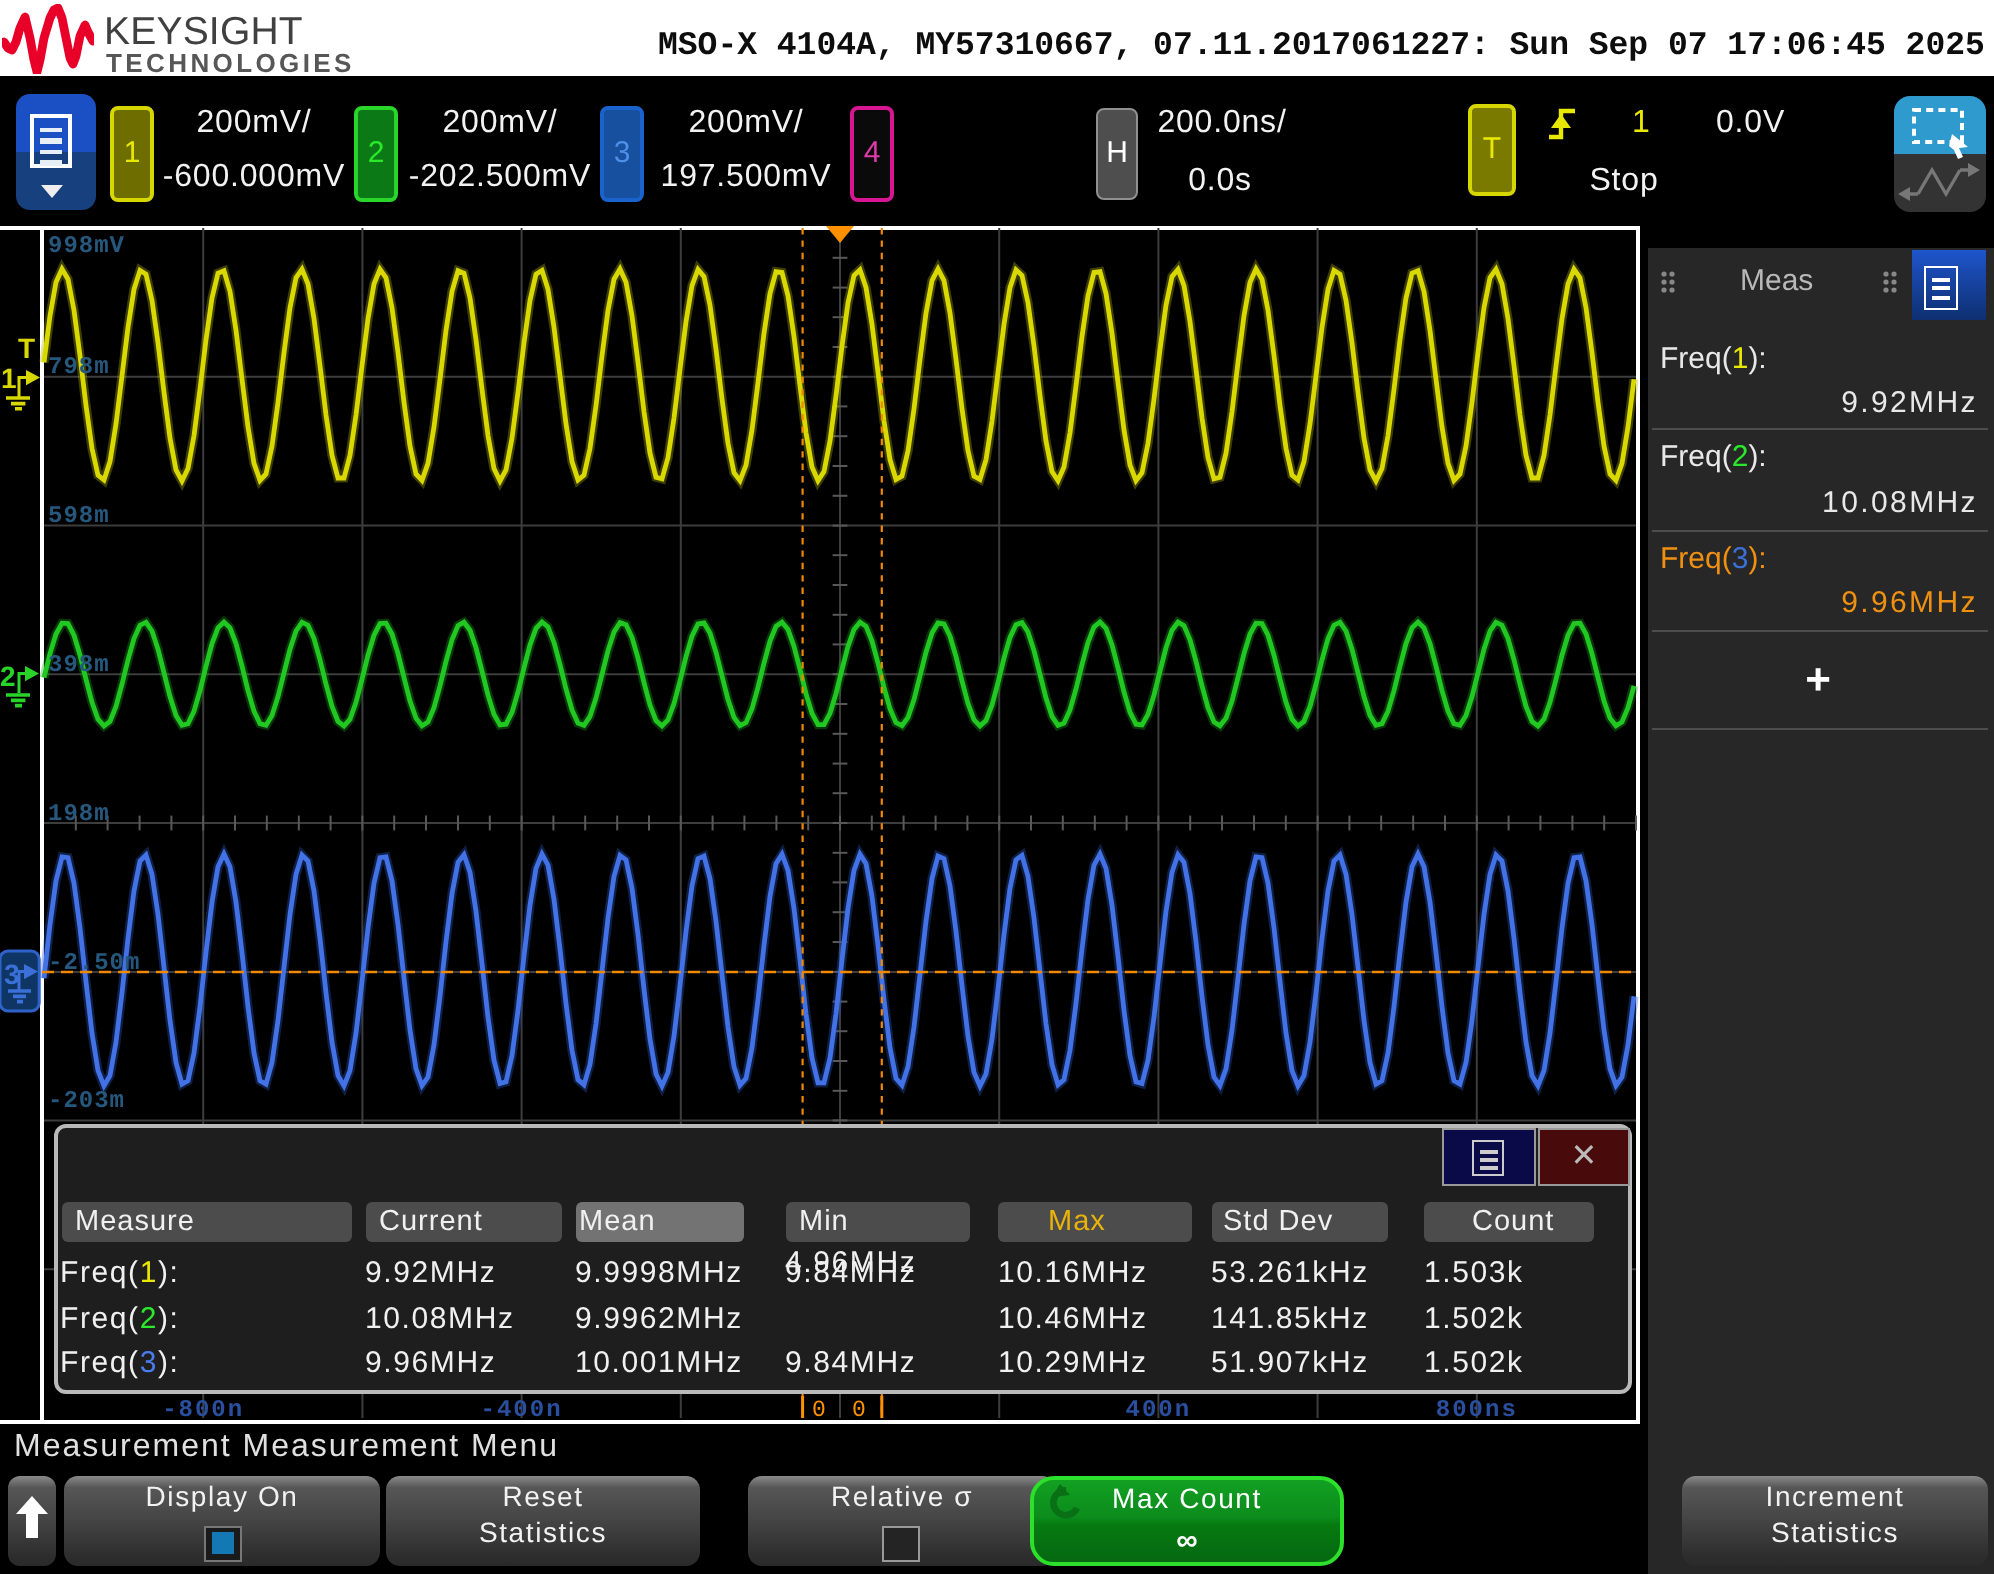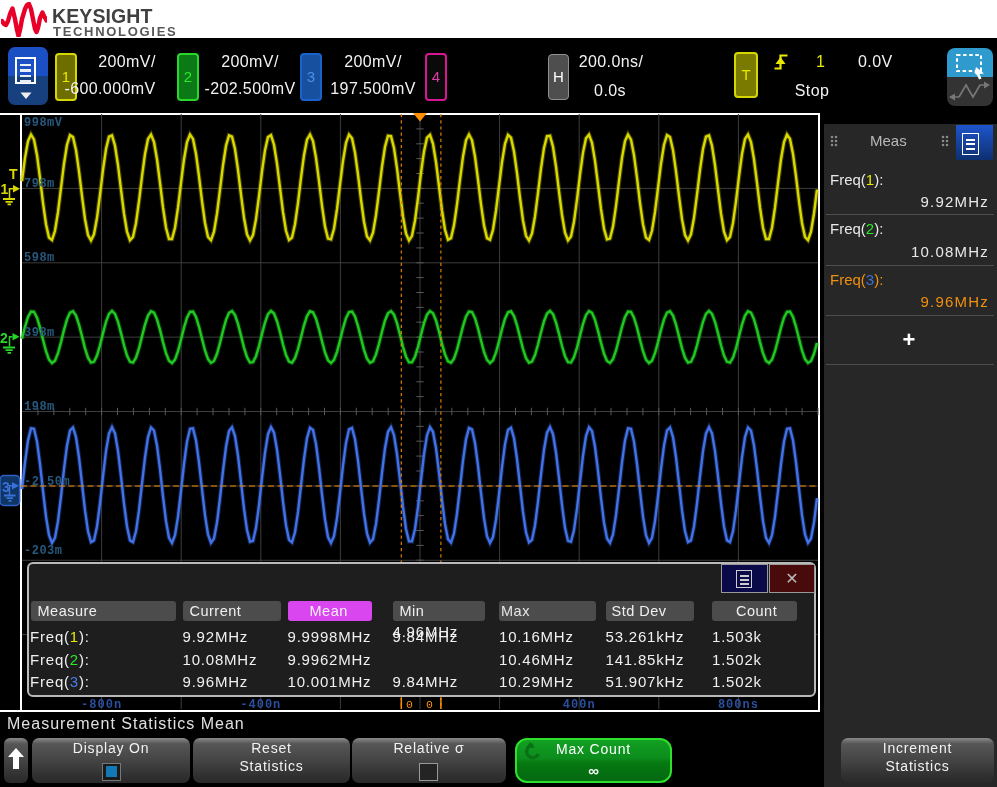--- a/index.html
+++ b/index.html
@@ -6,38 +6,39 @@
 .w{color:#f2f2f2}
 .rt{text-align:right}
 .ct{text-align:center}
 .chtx{font-size:16px;letter-spacing:0.4px;width:200px}
 </style></head><body>
 
 <div class="abs" style="left:0;top:0;width:997px;height:38px;background:#fff">
  <svg class="abs" style="left:1px;top:2px" width="46" height="35" viewBox="0 0 46 35">
   <polyline points="1,19 3,22 5,23 7,19 9,12 11.5,6.5 14,17 16,28 17.5,34 19,28 21,17 24,7 26,3 28,2 30,7 32,17 34,27 35.5,30 37,26 39,16 41.5,10.5 43,14 45.5,18.5" fill="none" stroke="#e90029" stroke-width="4.4" stroke-linejoin="round" stroke-linecap="round"></polyline>
  </svg>
- <div class="abs" style="left:52px;top:5px;font-size:19.5px;font-weight:bold;color:#404040;letter-spacing:0.1px">KEYSIGHT</div>
+ <div class="abs" style="left:52px;top:5px;font-size:19.5px;font-weight:normal;color:#404040;letter-spacing:0.1px">KEYSIGHT</div>
  <div class="abs" style="left:53px;top:24px;font-size:13px;font-weight:bold;color:#575757;letter-spacing:1.7px">TECHNOLOGIES</div>
+ <div class="abs" style="left:329px;top:13px;font-family:'Liberation Mono',monospace;font-size:16.5px;color:#0d0d0d;white-space:pre;font-weight:bold">MSO-X 4104A, MY57310667, 07.11.2017061227: Sun Sep 07 17:06:45 2025</div>
 </div>
 
 <div class="abs" style="left:8px;top:47px;width:40px;height:58px;border-radius:7px;background:linear-gradient(180deg,#1b4fc4 0%,#1b4fc4 50%,#16407e 50%,#16407e 100%)">
  <div class="abs" style="left:7px;top:10px;width:21px;height:27px;border:2px solid #fff"></div>
  <div class="abs" style="left:12px;top:16.5px;width:11px;height:2.5px;background:#e8eef6"></div>
  <div class="abs" style="left:12px;top:22px;width:11px;height:2.5px;background:#e8eef6"></div>
  <div class="abs" style="left:12px;top:27.5px;width:11px;height:2.5px;background:#e8eef6"></div>
  <div class="abs" style="left:12px;top:33px;width:11px;height:2.5px;background:#e8eef6"></div>
  <svg class="abs" style="left:12px;top:45px" width="12" height="8">
       <polygon points="0.5,0.5 11.5,0.5 6,7" fill="#eee"></polygon>
     </svg>
 </div>
 
 <div class="abs ct" style="left:55px;top:53px;width:22px;height:48px;border-radius:4px;background:#6e6e00;border:2px solid #d6d600;color:#e8e800;font-size:15px;line-height:44px">1</div>
 <div class="abs ct w chtx" style="left:27px;top:53px">200mV/</div>
-<div class="abs ct w chtx" style="left:10px;top:80px">-600.000mV</div>
+<div class="abs ct w chtx" style="left:27px;top:80px">-600.000mV</div>
 
 <div class="abs ct" style="left:177px;top:53px;width:22px;height:48px;border-radius:4px;background:#0b7a16;border:2px solid #2ad62a;color:#2ae82a;font-size:15px;line-height:44px">2</div>
 <div class="abs ct w chtx" style="left:150px;top:53px">200mV/</div>
 <div class="abs ct w chtx" style="left:150px;top:80px">-202.500mV</div>
 
 <div class="abs ct" style="left:300px;top:53px;width:22px;height:48px;border-radius:4px;background:#17509e;border:2px solid #1a62cc;color:#4f8fe8;font-size:15px;line-height:44px">3</div>
 <div class="abs ct w chtx" style="left:273px;top:53px">200mV/</div>
 <div class="abs ct w chtx" style="left:273px;top:80px">197.500mV</div>
 
 <div class="abs ct" style="left:425px;top:53px;width:22px;height:48px;border-radius:4px;background:#0a0a0a;border:2px solid #d81694;color:#e03aaa;font-size:15px;line-height:44px">4</div>
@@ -271,23 +272,23 @@
  <div class="abs" style="left:692px;top:0px;width:47px;height:29px;background:#0a0a48;border:1px solid #999">
   <div class="abs" style="left:14px;top:5px;width:16px;height:18px;border:1.5px solid #ccc"></div>
   <div class="abs" style="left:17.5px;top:10px;width:9px;height:1.8px;background:#ccc"></div>
   <div class="abs" style="left:17.5px;top:14px;width:9px;height:1.8px;background:#ccc"></div>
   <div class="abs" style="left:17.5px;top:18px;width:9px;height:1.8px;background:#ccc"></div>
  </div>
  <div class="abs ct" style="left:740px;top:0px;width:46px;height:29px;background:#480a0a;border:1px solid #999;color:#bbb;font-size:16px;line-height:27px">✕</div>
 </div>
 <div class="abs" style="left:30.5px;top:601px;width:145px;height:20px;background:#4c4c4c;border-radius:3px;color:#f0f0f0;font-size:14.5px;letter-spacing:0.5px;line-height:20px;padding-left:7px">Measure</div>
 <div class="abs" style="left:182.5px;top:601px;width:98px;height:20px;background:#4c4c4c;border-radius:3px;color:#f0f0f0;font-size:14.5px;letter-spacing:0.5px;line-height:20px;padding-left:7px">Current</div>
-<div class="abs" style="left:287.5px;top:601px;width:84px;height:20px;background:#d946ef;border-radius:3px;color:#f0f0f0;font-size:14.5px;letter-spacing:0.5px;line-height:20px;padding-left:22px">Mean</div>
+<div class="abs" style="left:287.5px;top:601px;width:84px;height:20px;background:#737373;border-radius:3px;color:#f0f0f0;font-size:14.5px;letter-spacing:0.5px;line-height:20px;padding-left:2px">Mean</div>
 <div class="abs" style="left:392.5px;top:601px;width:92px;height:20px;background:#4c4c4c;border-radius:3px;color:#f0f0f0;font-size:14.5px;letter-spacing:0.5px;line-height:20px;padding-left:7px">Min</div>
-<div class="abs" style="left:499px;top:601px;width:97px;height:20px;background:#4c4c4c;border-radius:3px;color:#e5e5e5;font-size:14.5px;letter-spacing:0.5px;line-height:20px;padding-left:2px">Max</div>
+<div class="abs" style="left:499px;top:601px;width:97px;height:20px;background:#4c4c4c;border-radius:3px;color:#eab308;font-size:14.5px;letter-spacing:0.5px;line-height:20px;padding-left:25px">Max</div>
 <div class="abs" style="left:605.5px;top:601px;width:88px;height:20px;background:#4c4c4c;border-radius:3px;color:#f0f0f0;font-size:14.5px;letter-spacing:0.5px;line-height:20px;padding-left:6px">Std Dev</div>
 <div class="abs" style="left:712px;top:601px;width:85px;height:20px;background:#4c4c4c;border-radius:3px;color:#f0f0f0;font-size:14.5px;letter-spacing:0.5px;line-height:20px;padding-left:24px">Count</div>
 <div class="abs" style="left:30px;top:628px;font-size:15px;letter-spacing:0.8px;color:#f0f0f0">Freq(<span style="color:#e8e800">1</span>):</div>
 <div class="abs" style="left:182.5px;top:628px;font-size:15px;letter-spacing:0.8px;color:#f0f0f0">9.92MHz</div>
 <div class="abs" style="left:287.5px;top:628px;font-size:15px;letter-spacing:0.8px;color:#f0f0f0">9.9998MHz</div>
 <div class="abs" style="left:392.5px;top:628px;font-size:15px;letter-spacing:0.8px;color:#f0f0f0">9.84MHz</div>
 <div class="abs" style="left:499px;top:628px;font-size:15px;letter-spacing:0.8px;color:#f0f0f0">10.16MHz</div>
 <div class="abs" style="left:605.5px;top:628px;font-size:15px;letter-spacing:0.8px;color:#f0f0f0">53.261kHz</div>
 <div class="abs" style="left:712px;top:628px;font-size:15px;letter-spacing:0.8px;color:#f0f0f0">1.503k</div>
 <div class="abs" style="left:30px;top:650.5px;font-size:15px;letter-spacing:0.8px;color:#f0f0f0">Freq(<span style="color:#2ae82a">2</span>):</div>
@@ -298,38 +299,38 @@
 <div class="abs" style="left:605.5px;top:650.5px;font-size:15px;letter-spacing:0.8px;color:#f0f0f0">141.85kHz</div>
 <div class="abs" style="left:712px;top:650.5px;font-size:15px;letter-spacing:0.8px;color:#f0f0f0">1.502k</div>
 <div class="abs" style="left:30px;top:673px;font-size:15px;letter-spacing:0.8px;color:#f0f0f0">Freq(<span style="color:#4a7cf0">3</span>):</div>
 <div class="abs" style="left:182.5px;top:673px;font-size:15px;letter-spacing:0.8px;color:#f0f0f0">9.96MHz</div>
 <div class="abs" style="left:287.5px;top:673px;font-size:15px;letter-spacing:0.8px;color:#f0f0f0">10.001MHz</div>
 <div class="abs" style="left:392.5px;top:673px;font-size:15px;letter-spacing:0.8px;color:#f0f0f0">9.84MHz</div>
 <div class="abs" style="left:499px;top:673px;font-size:15px;letter-spacing:0.8px;color:#f0f0f0">10.29MHz</div>
 <div class="abs" style="left:605.5px;top:673px;font-size:15px;letter-spacing:0.8px;color:#f0f0f0">51.907kHz</div>
 <div class="abs" style="left:712px;top:673px;font-size:15px;letter-spacing:0.8px;color:#f0f0f0">1.502k</div>
 
-<div class="abs" style="left:7px;top:715px;font-size:16px;letter-spacing:1px;color:#e0e0e0">Measurement Statistics Mean</div>
+<div class="abs" style="left:7px;top:715px;font-size:16px;letter-spacing:1px;color:#e0e0e0">Measurement Measurement Menu</div>
 
 <div class="abs" style="left:4px;top:738px;width:24px;height:45px;border-radius:6px;background:linear-gradient(180deg,#8a8a8a 0%,#565656 13%,#454545 48%,#2e2e2e 88%,#2a2a2a 100%)">
  <svg class="abs" style="left:4px;top:10px" width="16" height="22">
       <polygon points="8,0 16,9 11,9 11,21 5,21 5,9 0,9" fill="#fff"></polygon>
     </svg>
 </div>
 <div class="abs" style="left:32px;top:738px;width:158px;height:45px;border-radius:7px;background:linear-gradient(180deg,#8a8a8a 0%,#565656 13%,#454545 48%,#2e2e2e 88%,#2a2a2a 100%)">
  <div class="abs ct w" style="left:0;top:2px;width:158px;font-size:14px;letter-spacing:0.8px">Display On</div>
  <div class="abs" style="left:70px;top:25px;width:19px;height:18px;border:1.5px solid #777;background:#1a1a1a">
   <div class="abs" style="left:2.5px;top:2px;width:11px;height:11px;background:#1478b4"></div>
  </div>
 </div>
 <div class="abs" style="left:193px;top:738px;width:157px;height:45px;border-radius:7px;background:linear-gradient(180deg,#8a8a8a 0%,#565656 13%,#454545 48%,#2e2e2e 88%,#2a2a2a 100%)">
  <div class="abs ct w" style="left:0;top:2px;width:157px;font-size:14px;letter-spacing:0.8px">Reset</div>
  <div class="abs ct w" style="left:0;top:20px;width:157px;font-size:14px;letter-spacing:0.8px">Statistics</div>
 </div>
-<div class="abs" style="left:352px;top:738px;width:154px;height:45px;border-radius:7px;background:linear-gradient(180deg,#8a8a8a 0%,#565656 13%,#454545 48%,#2e2e2e 88%,#2a2a2a 100%)">
+<div class="abs" style="left:374px;top:738px;width:154px;height:45px;border-radius:7px;background:linear-gradient(180deg,#8a8a8a 0%,#565656 13%,#454545 48%,#2e2e2e 88%,#2a2a2a 100%)">
  <div class="abs ct w" style="left:0;top:2px;width:154px;font-size:14px;letter-spacing:0.8px">Relative σ</div>
  <div class="abs" style="left:67px;top:25px;width:19px;height:18px;border:1.5px solid #999;background:#242424"></div>
 </div>
 <div class="abs" style="left:515px;top:738px;width:157px;height:45px;border-radius:12px;background:linear-gradient(180deg,#12a022 0%,#0c8c1c 45%,#067a10 55%,#056812 100%);border:2px solid #2ce02c">
  <svg class="abs" style="left:6px;top:2px" width="20" height="19" viewBox="0 0 20 19">
   <path d="M15.5,12 A6.2,6.2 0 1 1 10,3.2" fill="none" stroke="#0a7016" stroke-width="3.3"></path>
   <polygon points="3,6.5 12,5.5 7,0" fill="#0a7016"></polygon>
  </svg>
  <div class="abs ct" style="left:0;top:1px;width:153px;font-size:14px;letter-spacing:0.8px;color:#fff">Max Count</div>
  <div class="abs ct" style="left:0;top:22px;width:153px;font-size:15px;font-weight:bold;color:#fff">∞</div>

